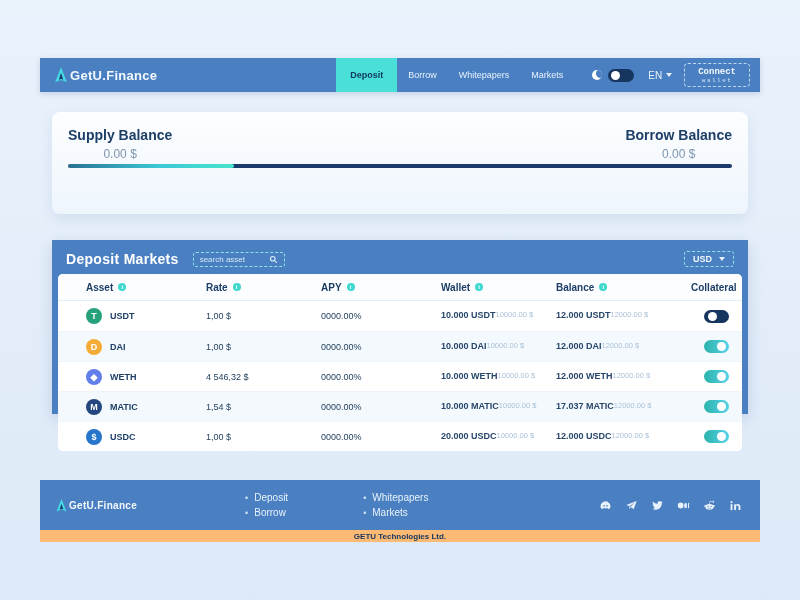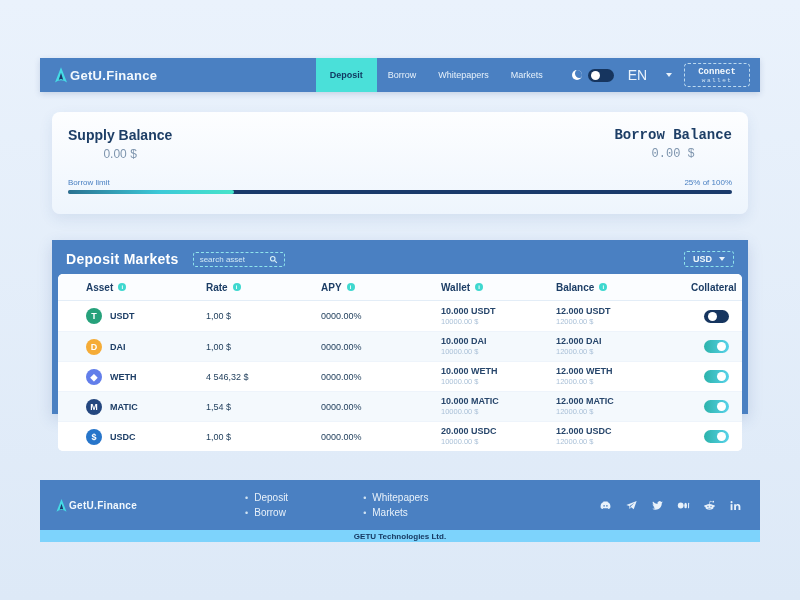--- a/index.html
+++ b/index.html
@@ -20,38 +20,38 @@
   .brand-name { color:#f2f8fd; font-size:13px; font-weight:bold; letter-spacing:.3px; }
   .logo { width:18px; height:18px; display:block; }
   .nav { display:flex; align-items:center; height:100%; margin-left:auto; }
   .nav-item { padding:0 11px; color:#e7f1fb; font-size:9px; height:100%; display:flex; align-items:center; cursor:pointer; }
   .nav-item.active { background:#4ae0d9; color:#123a63; font-weight:bold; padding:0 14px; }
   .theme { display:flex; align-items:center; gap:6px; margin:0 14px 0 18px; }
   .moon { width:10px; height:10px; border-radius:50%; background:#fff; position:relative; overflow:hidden; }
   .moon::after { content:""; position:absolute; left:3.5px; top:-1.5px; width:9px; height:9px; border-radius:50%; background:#4a80c2; }
   .toggle-pill { position:relative; width:26px; height:13px; border-radius:7px; background:#16355f; cursor:pointer; }
   .toggle-pill .knob { position:absolute; top:2px; left:3px; width:9px; height:9px; border-radius:50%; background:#fff; }
-  .lang { display:flex; align-items:center; gap:19px; color:#eaf3fc; font-size:14px; margin-right:12px; cursor:pointer; }
+  .lang { display:flex; align-items:center; gap:4px; color:#eaf3fc; font-size:10px; margin-right:12px; cursor:pointer; }
   .chev { width:0; height:0; border-left:3px solid transparent; border-right:3px solid transparent; border-top:4px solid #e8f1fa; }
   .connect-btn { margin-right:10px; border:1px dashed #bcd9ef; border-radius:4px; background:transparent;
     color:#f2f8fd; font-size:9px; font-weight:bold; padding:3px 13px 2px; text-align:center; line-height:1.2; cursor:pointer;
     font-family:Liberation Mono, monospace; }
   .connect-sub { display:block; font-size:6px; font-weight:normal; color:#cfe3f4; letter-spacing:1.5px; }
 
   
   .balance-card {
     position:absolute; left:52px; top:112px; width:696px; height:102px;
     background:linear-gradient(180deg,#fdfeff 0%,#eef5fd 100%);
     border-radius:8px; box-shadow:0 5px 14px rgba(50,85,150,.10);
     padding:15px 16px 0;
   }
   .balance-row { display:flex; justify-content:space-between; }
   .balance-label { font-size:14px; font-weight:bold; color:#1d3e66; }
   .balance-value { font-size:12px; color:#7e95ae; margin-top:4px;text-align:center; }
-  .b-right { text-align:right;font-family:Liberation Mono, monospace; }
+  .b-right { text-align:right; }
   .limit-row { display:flex; justify-content:space-between; margin-top:17px; font-size:8px; color:#4a80c2; }
   .progress { margin-top:3px; height:4px; border-radius:2px; background:#1a3a6b; position:relative; overflow:hidden; }
   .progress-fill { position:absolute; left:0; top:0; bottom:0;
     background:linear-gradient(90deg, rgba(70,215,215,.35) 0%, #3cc9d8 55%, #47e4ca 100%); border-radius:2px; }
 
   
   .markets-panel {
     position:absolute; left:52px; top:240px; width:696px; height:174px;
     background:#4a80c2; border-radius:0; padding:6px;
     box-shadow:0 5px 14px rgba(50,85,150,.18);
@@ -77,21 +77,21 @@
     display:inline-flex; align-items:center; justify-content:center; margin-left:5px;
     font-size:6px; font-weight:bold; cursor:pointer; }
   .info::after { content:"i"; }
   .trow { height:30px; font-size:9px; color:#24425f; border-top:1px solid #eef4fb; background:#ffffff; cursor:pointer; }
   .trow:first-child { border-top:none; }
   .trow.alt { background:#f4f9fd; }
   .asset-cell { display:flex; align-items:center; gap:8px; font-weight:bold; color:#1d3e66; }
   .coin-icon { width:16px; height:16px; border-radius:50%; color:#fff; flex:0 0 16px;
     display:flex; align-items:center; justify-content:center; font-size:9px; font-weight:bold; }
   .num-cell { font-size:9px; color:#24425f; }
-  .two-line { display:flex; flex-direction:column; line-height:1.25; }
+  .two-line { display:flex; flex-direction:row; line-height:1.25; }
   .two-line .main { font-size:9px; font-weight:bold; color:#27466b; }
   .two-line .sub { font-size:7.5px; color:#aac1d8; }
   .collateral-cell { display:flex; justify-content:center; }
   .toggle { position:relative; width:25px; height:13px; border-radius:7px; cursor:pointer; }
   .toggle .tknob { position:absolute; top:2px; width:9px; height:9px; border-radius:50%; background:#fff; }
   .toggle.off { background:#16355f; }
   .toggle.off .tknob { left:4px; }
   .toggle.on { background:linear-gradient(90deg,#2cb3ab 0%,#57d2e9 100%); }
   .toggle.on .tknob { right:3px; }
 
@@ -103,21 +103,21 @@
   .footer-links { display:flex; flex-direction:column; gap:4px; }
   .fl-group-0 { margin-left:108px; }
   .fl-group-1 { margin-left:75px; }
   .flink { color:#e8f1fa; font-size:10px; cursor:pointer; display:flex; align-items:center; gap:6px; }
   .flink::before { content:"•"; font-size:9px; color:#cfe2f3; }
   .social { margin-left:auto; display:flex; align-items:center; gap:13px; padding-right:18px; }
   .social-icon { width:13px; height:13px; display:inline-flex; cursor:pointer; }
   .social-icon svg { width:13px; height:13px; fill:#e9f2fb; }
 
   .bottom-strip { position:absolute; left:40px; top:530px; width:720px; height:12px;
-    background:#7dd3fc; display:flex; align-items:center; justify-content:center; }
+    background:#fdba74; display:flex; align-items:center; justify-content:center; }
   .copyright { font-size:8px; font-weight:bold; color:#14355e; }
 </style>
 </head>
 <body>
 
 <div class="top-header">
   <div class="brand">
     <svg class="logo" viewBox="0 0 24 24">
       <path d="M12 1.5 L20 22 Q12 15.8 4 22 Z" fill="#45dbe6"></path>
       <path d="M12 9 L15 18.5 Q12 16.4 9 18.5 Z" fill="#1c3a6b"></path>
@@ -157,24 +157,20 @@
 <div class="balance-card">
   <div class="balance-row">
     <div>
       <div class="balance-label">Supply Balance</div>
       <div class="balance-value">0.00 $</div>
     </div>
     <div class="b-right">
       <div class="balance-label">Borrow Balance</div>
       <div class="balance-value">0.00 $</div>
     </div>
-  </div>
-  <div class="limit-row">
-    <span>Borrow limit</span>
-    <span>25% of 100%</span>
   </div>
   <div class="progress">
     <div class="progress-fill" style="width: 25%;"></div>
   </div>
 </div>
 
 <div class="markets-panel">
   <div class="panel-head">
     <span class="panel-title">Deposit Markets</span>
     <div class="search-box">
@@ -285,21 +281,21 @@
       <span class="coin-icon" style="background: rgb(36, 71, 127);">M</span>
       <span>MATIC</span>
     </div>
     <div class="num-cell">1,54 $</div>
     <div class="num-cell">0000.00%</div>
     <div class="two-line">
       <span class="main">10.000 MATIC</span>
       <span class="sub">10000.00 $</span>
     </div>
     <div class="two-line">
-      <span class="main">12.000 MATIC</span>
+      <span class="main">17.037 MATIC</span>
       <span class="sub">12000.00 $</span>
     </div>
     <div class="collateral-cell">
       <span class="toggle on">
               <span class="tknob"></span>
             </span>
     </div>
   </div>
         <div class="trow">
     <div class="asset-cell">

